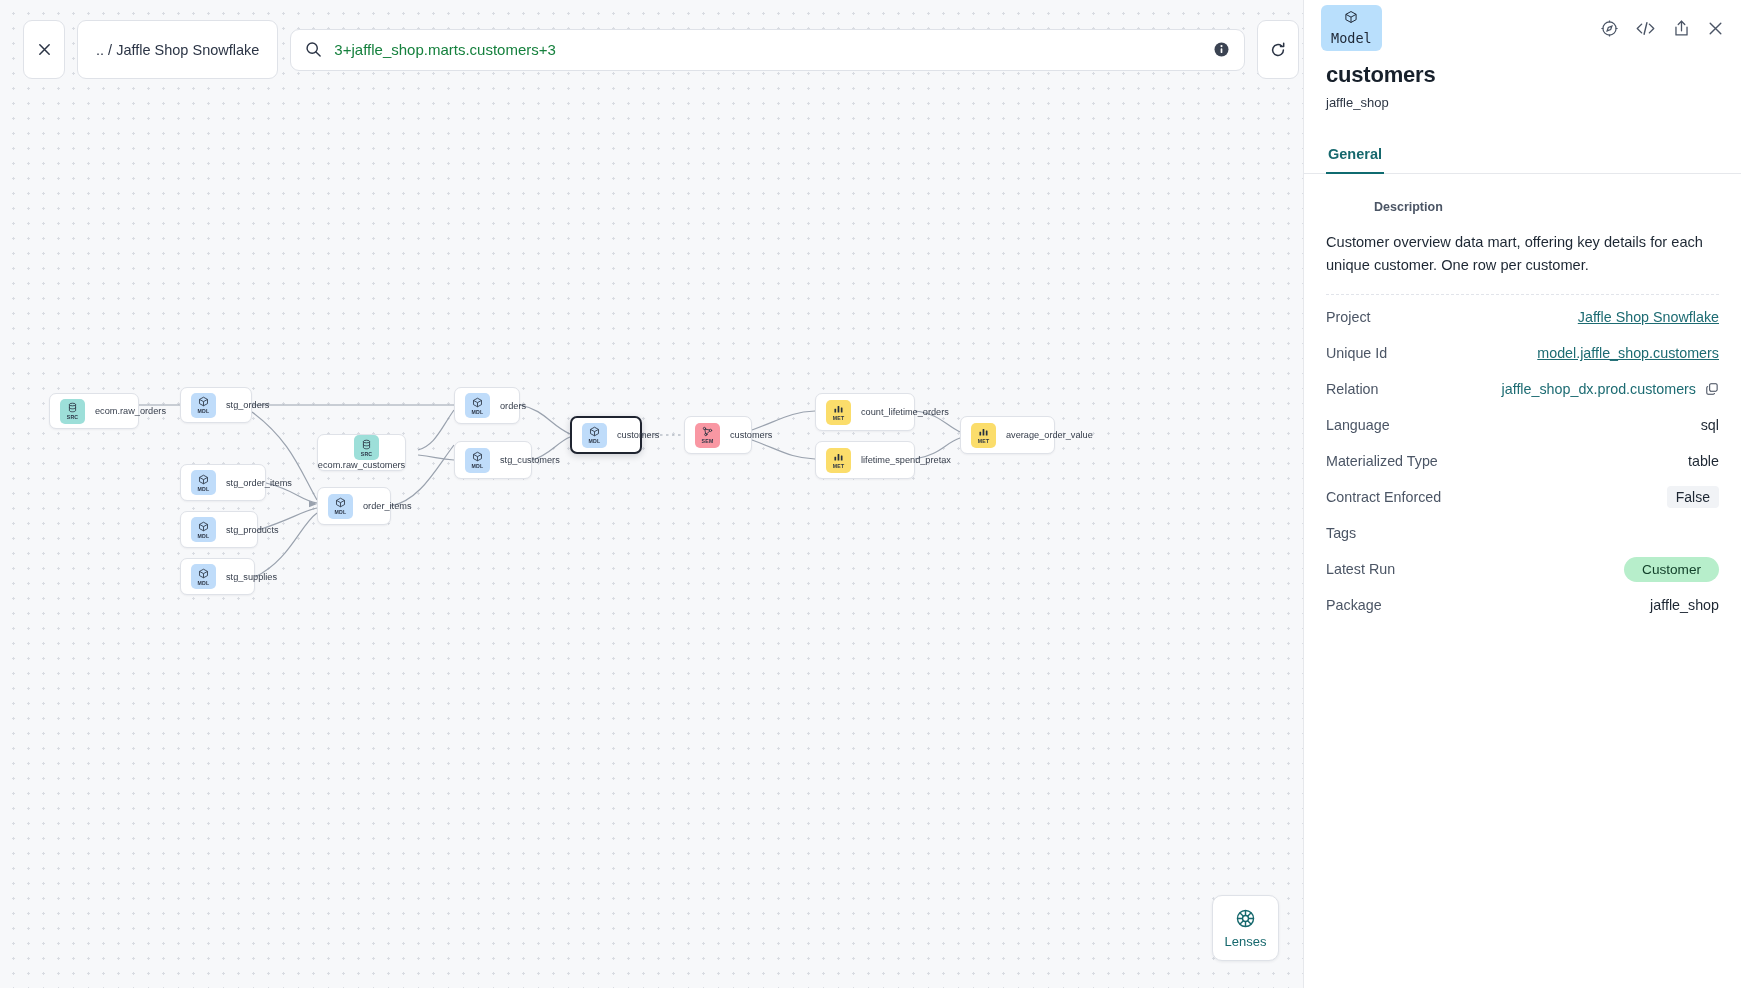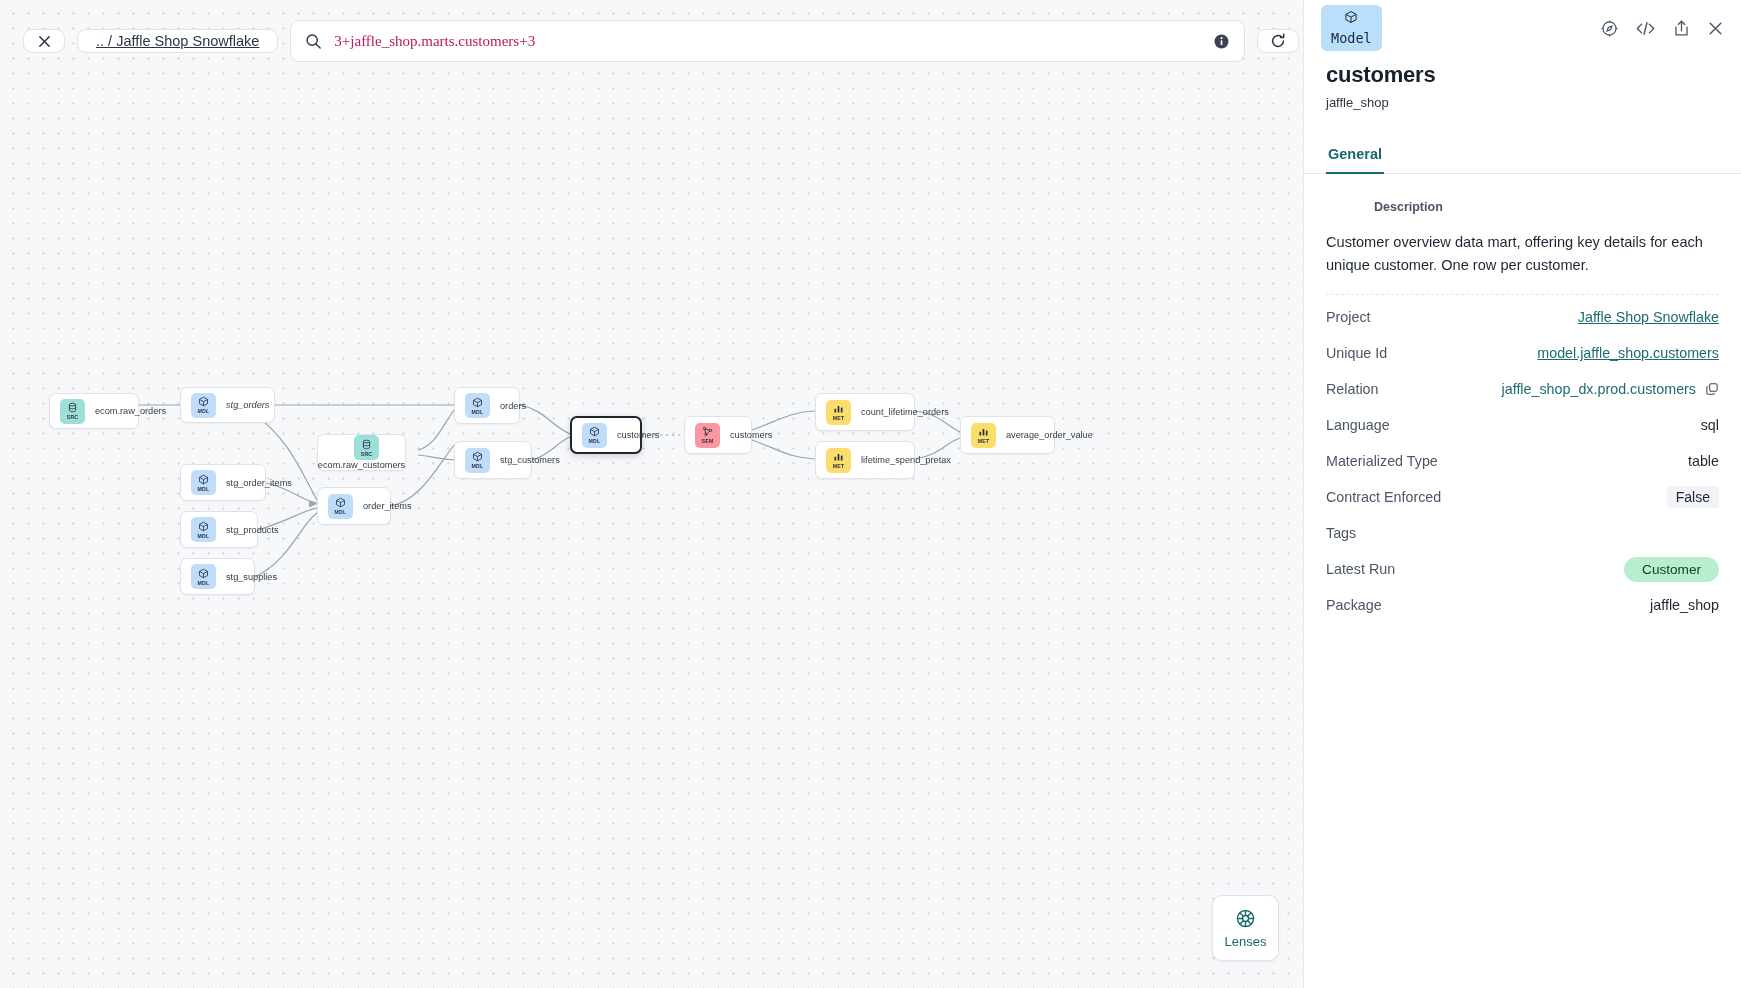--- a/index.html
+++ b/index.html
@@ -22,37 +22,37 @@
     overflow: hidden;
   }
 
   
   .toolbar {
     position: absolute; top: 20px; left: 23px;
     display: flex; align-items: center; gap: 12px;
     z-index: 5;
   }
   .tb-btn {
-    height: 24px; min-width: 42px;
+    height: 59px; min-width: 42px;
     background: #fff; border: 1px solid #dfe2e8; border-radius: 9px;
     display: flex; align-items: center; justify-content: center;
-    color: #303a4a; cursor: pointer; text-decoration: underline;
+    color: #303a4a; cursor: pointer;
   }
   .tb-close { width: 42px; font-size: 17px; }
   .tb-breadcrumb {
     padding: 0 18px; font-size: 14.5px; color: #2b3445; white-space: nowrap;
   }
   .searchbar {
     height: 42px; width: 955px;
     background: #fff; border: 1px solid #dfe2e8; border-radius: 9px;
     display: flex; align-items: center; padding: 0 14px; gap: 12px;
   }
   .searchbar input {
-    flex: 1; border: none; outline: none; font-size: 15px; color: #be185d;
-    font-family: Liberation Serif, serif; background: transparent;
+    flex: 1; border: none; outline: none; font-size: 15px; color: #15803d;
+    font-family: Liberation Sans, sans-serif; background: transparent;
   }
   .icon-btn { display:flex; align-items:center; justify-content:center; cursor:pointer; }
 
   
   .graph { position: absolute; inset: 0; }
   .edges { position: absolute; inset: 0; width: 1303px; height: 988px; pointer-events: none; }
   .node {
     position: absolute;
     background: #ffffff;
     border: 1px solid #dfe2e8;
@@ -228,21 +228,21 @@
                 <svg width="11" height="11" viewBox="0 0 20 20" fill="none" stroke="#27313f" stroke-width="1.5">
                   <ellipse cx="10" cy="4.6" rx="5.6" ry="2.4"></ellipse>
                   <path d="M4.4 4.6 L4.4 15.4 C4.4 16.7 6.9 17.8 10 17.8 C13.1 17.8 15.6 16.7 15.6 15.4 L15.6 4.6"></path>
                   <path d="M4.4 10 C4.4 11.3 6.9 12.4 10 12.4 C13.1 12.4 15.6 11.3 15.6 10"></path>
                 </svg>
               </span>
               <span class="badge-txt">SRC</span>
             </div>
             <div class="node-label">ecom.raw_orders</div>
           </div>
-          <div class="node" style="left: 180px; top: 387px; width: 95px; height: 36px; font-style: italic;">
+          <div class="node" style="left: 180px; top: 387px; width: 72px; height: 36px;">
             <div class="node-badge badge-mdl">
               <span class="badge-glyph">
                 <svg width="11" height="11" viewBox="0 0 20 20" fill="none" stroke="#27313f" stroke-width="1.5" stroke-linejoin="round">
                   <path d="M10 2.2 L17.3 6.2 L17.3 13.8 L10 17.8 L2.7 13.8 L2.7 6.2 Z"></path>
                   <path d="M2.7 6.2 L10 10.2 L17.3 6.2 M10 10.2 L10 17.8"></path>
                 </svg>
               </span>
               <span class="badge-txt">MDL</span>
             </div>
             <div class="node-label">stg_orders</div>

